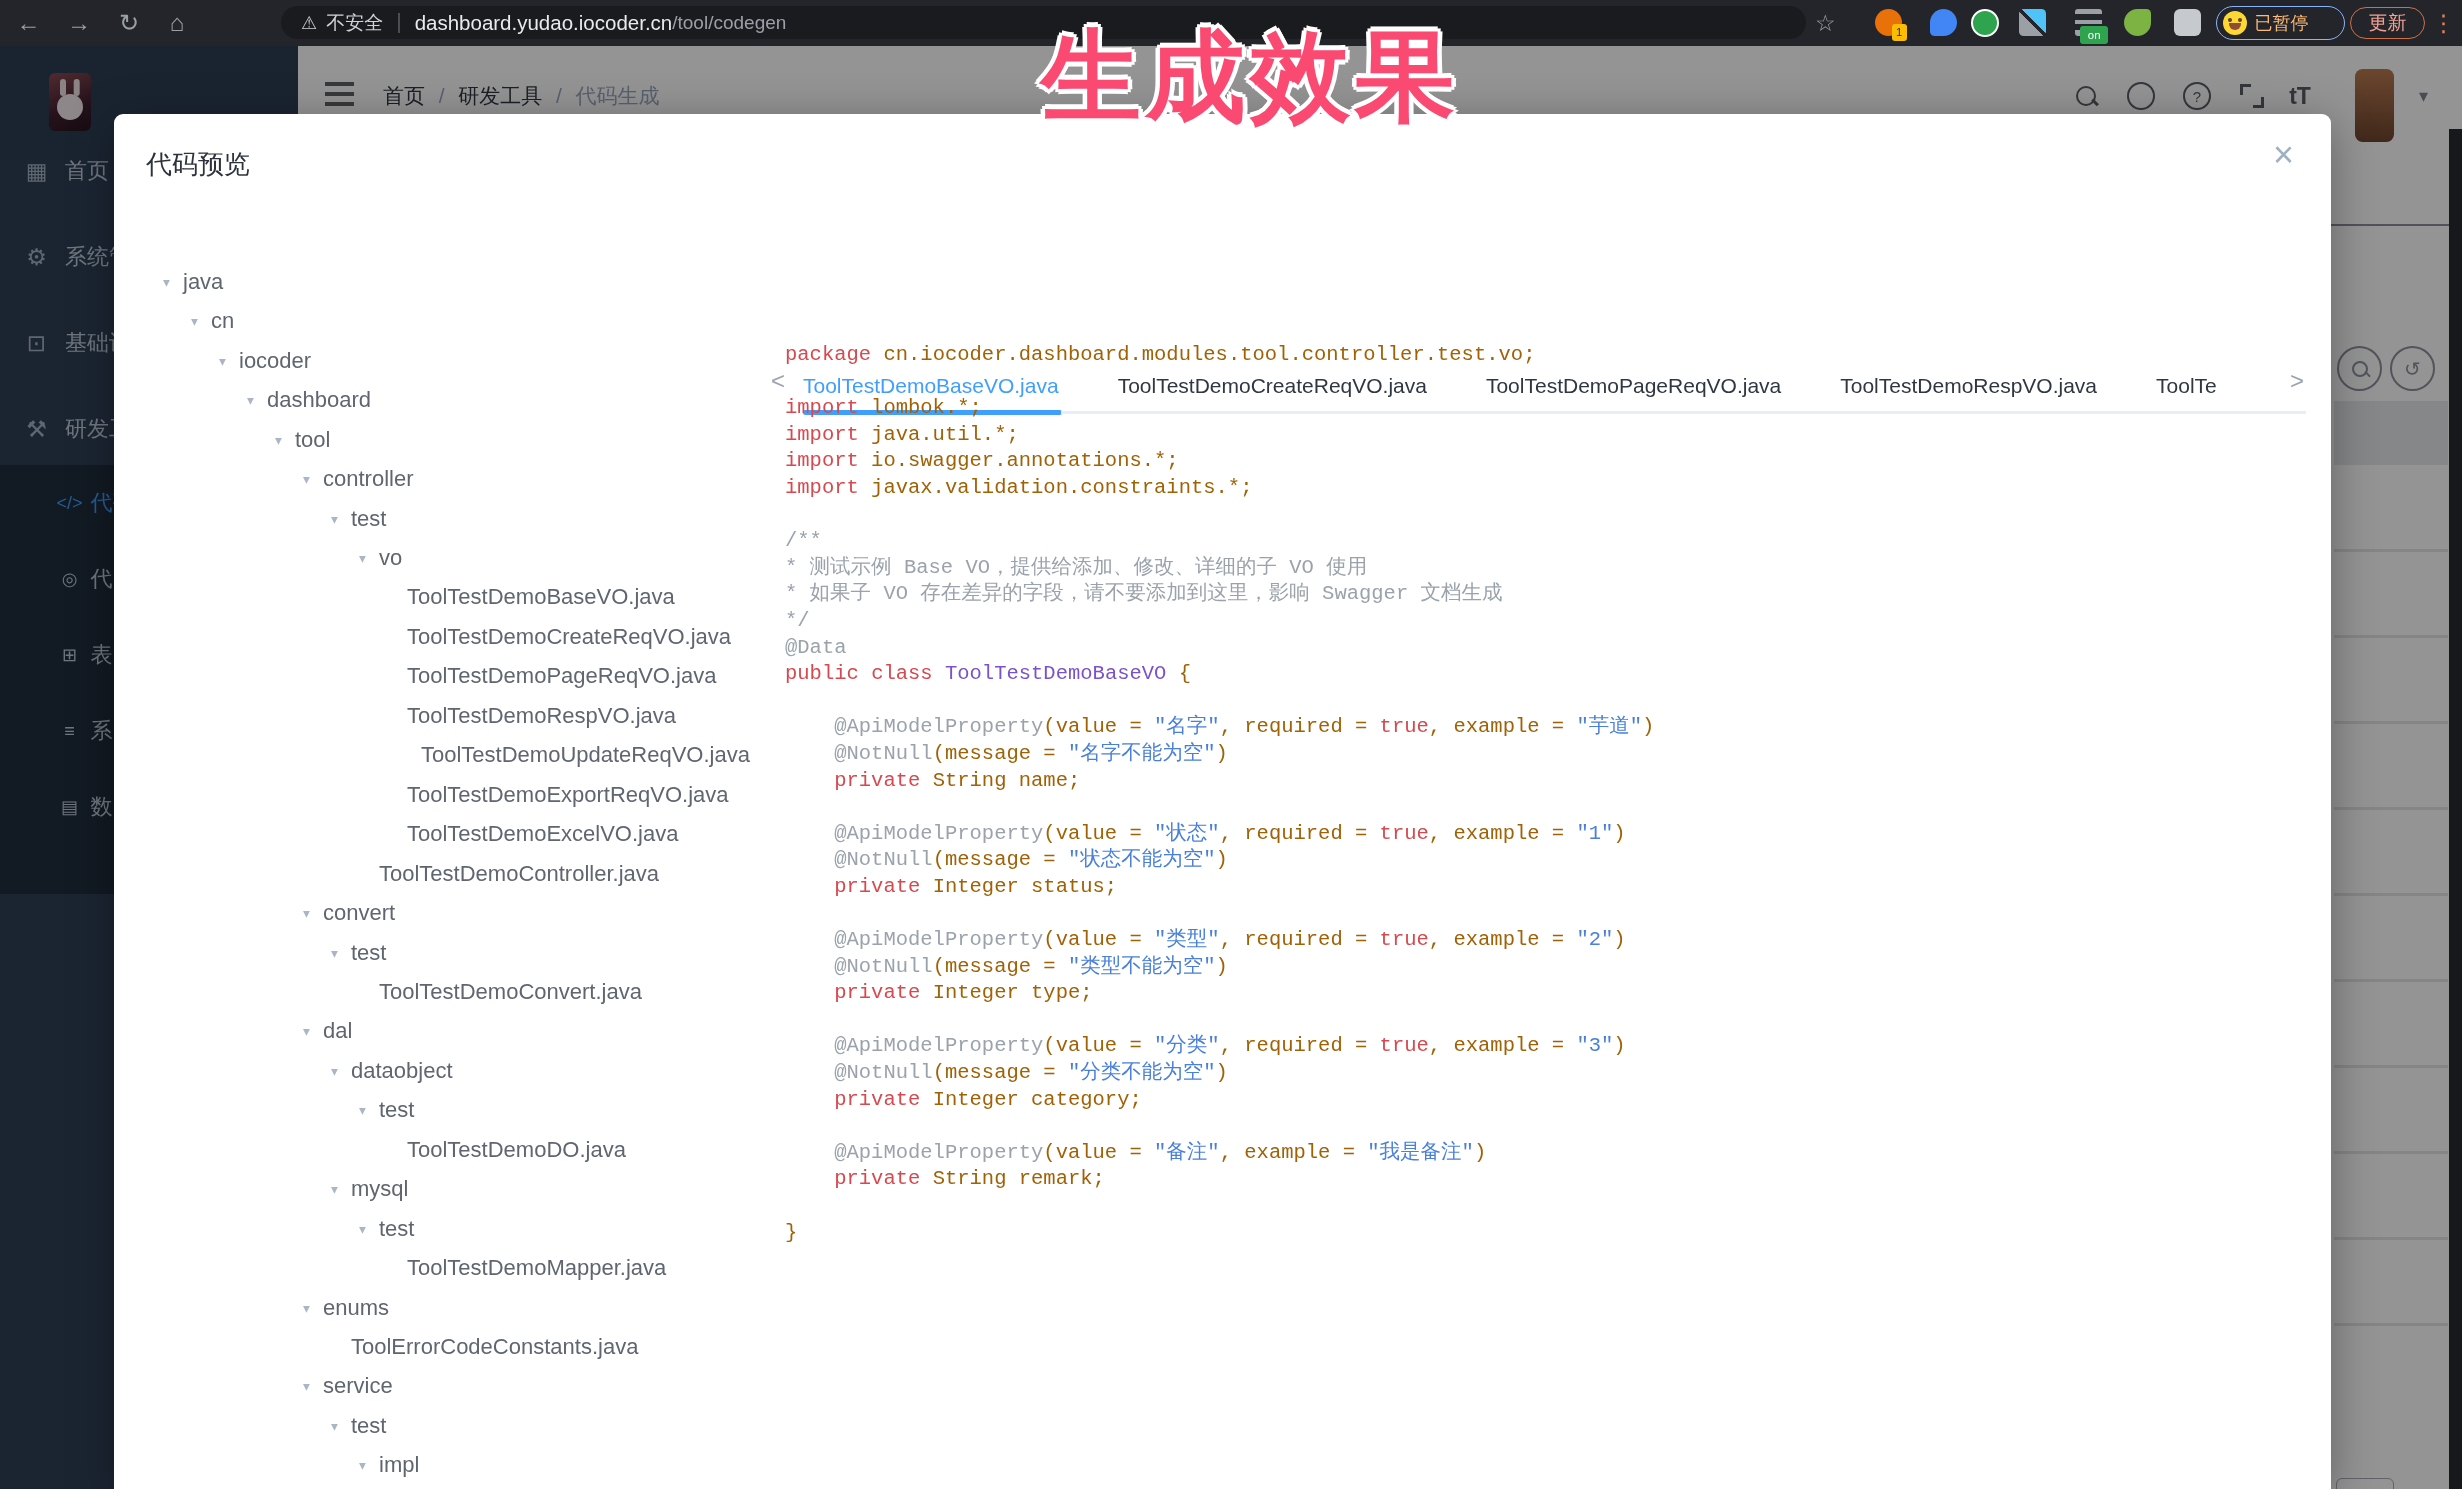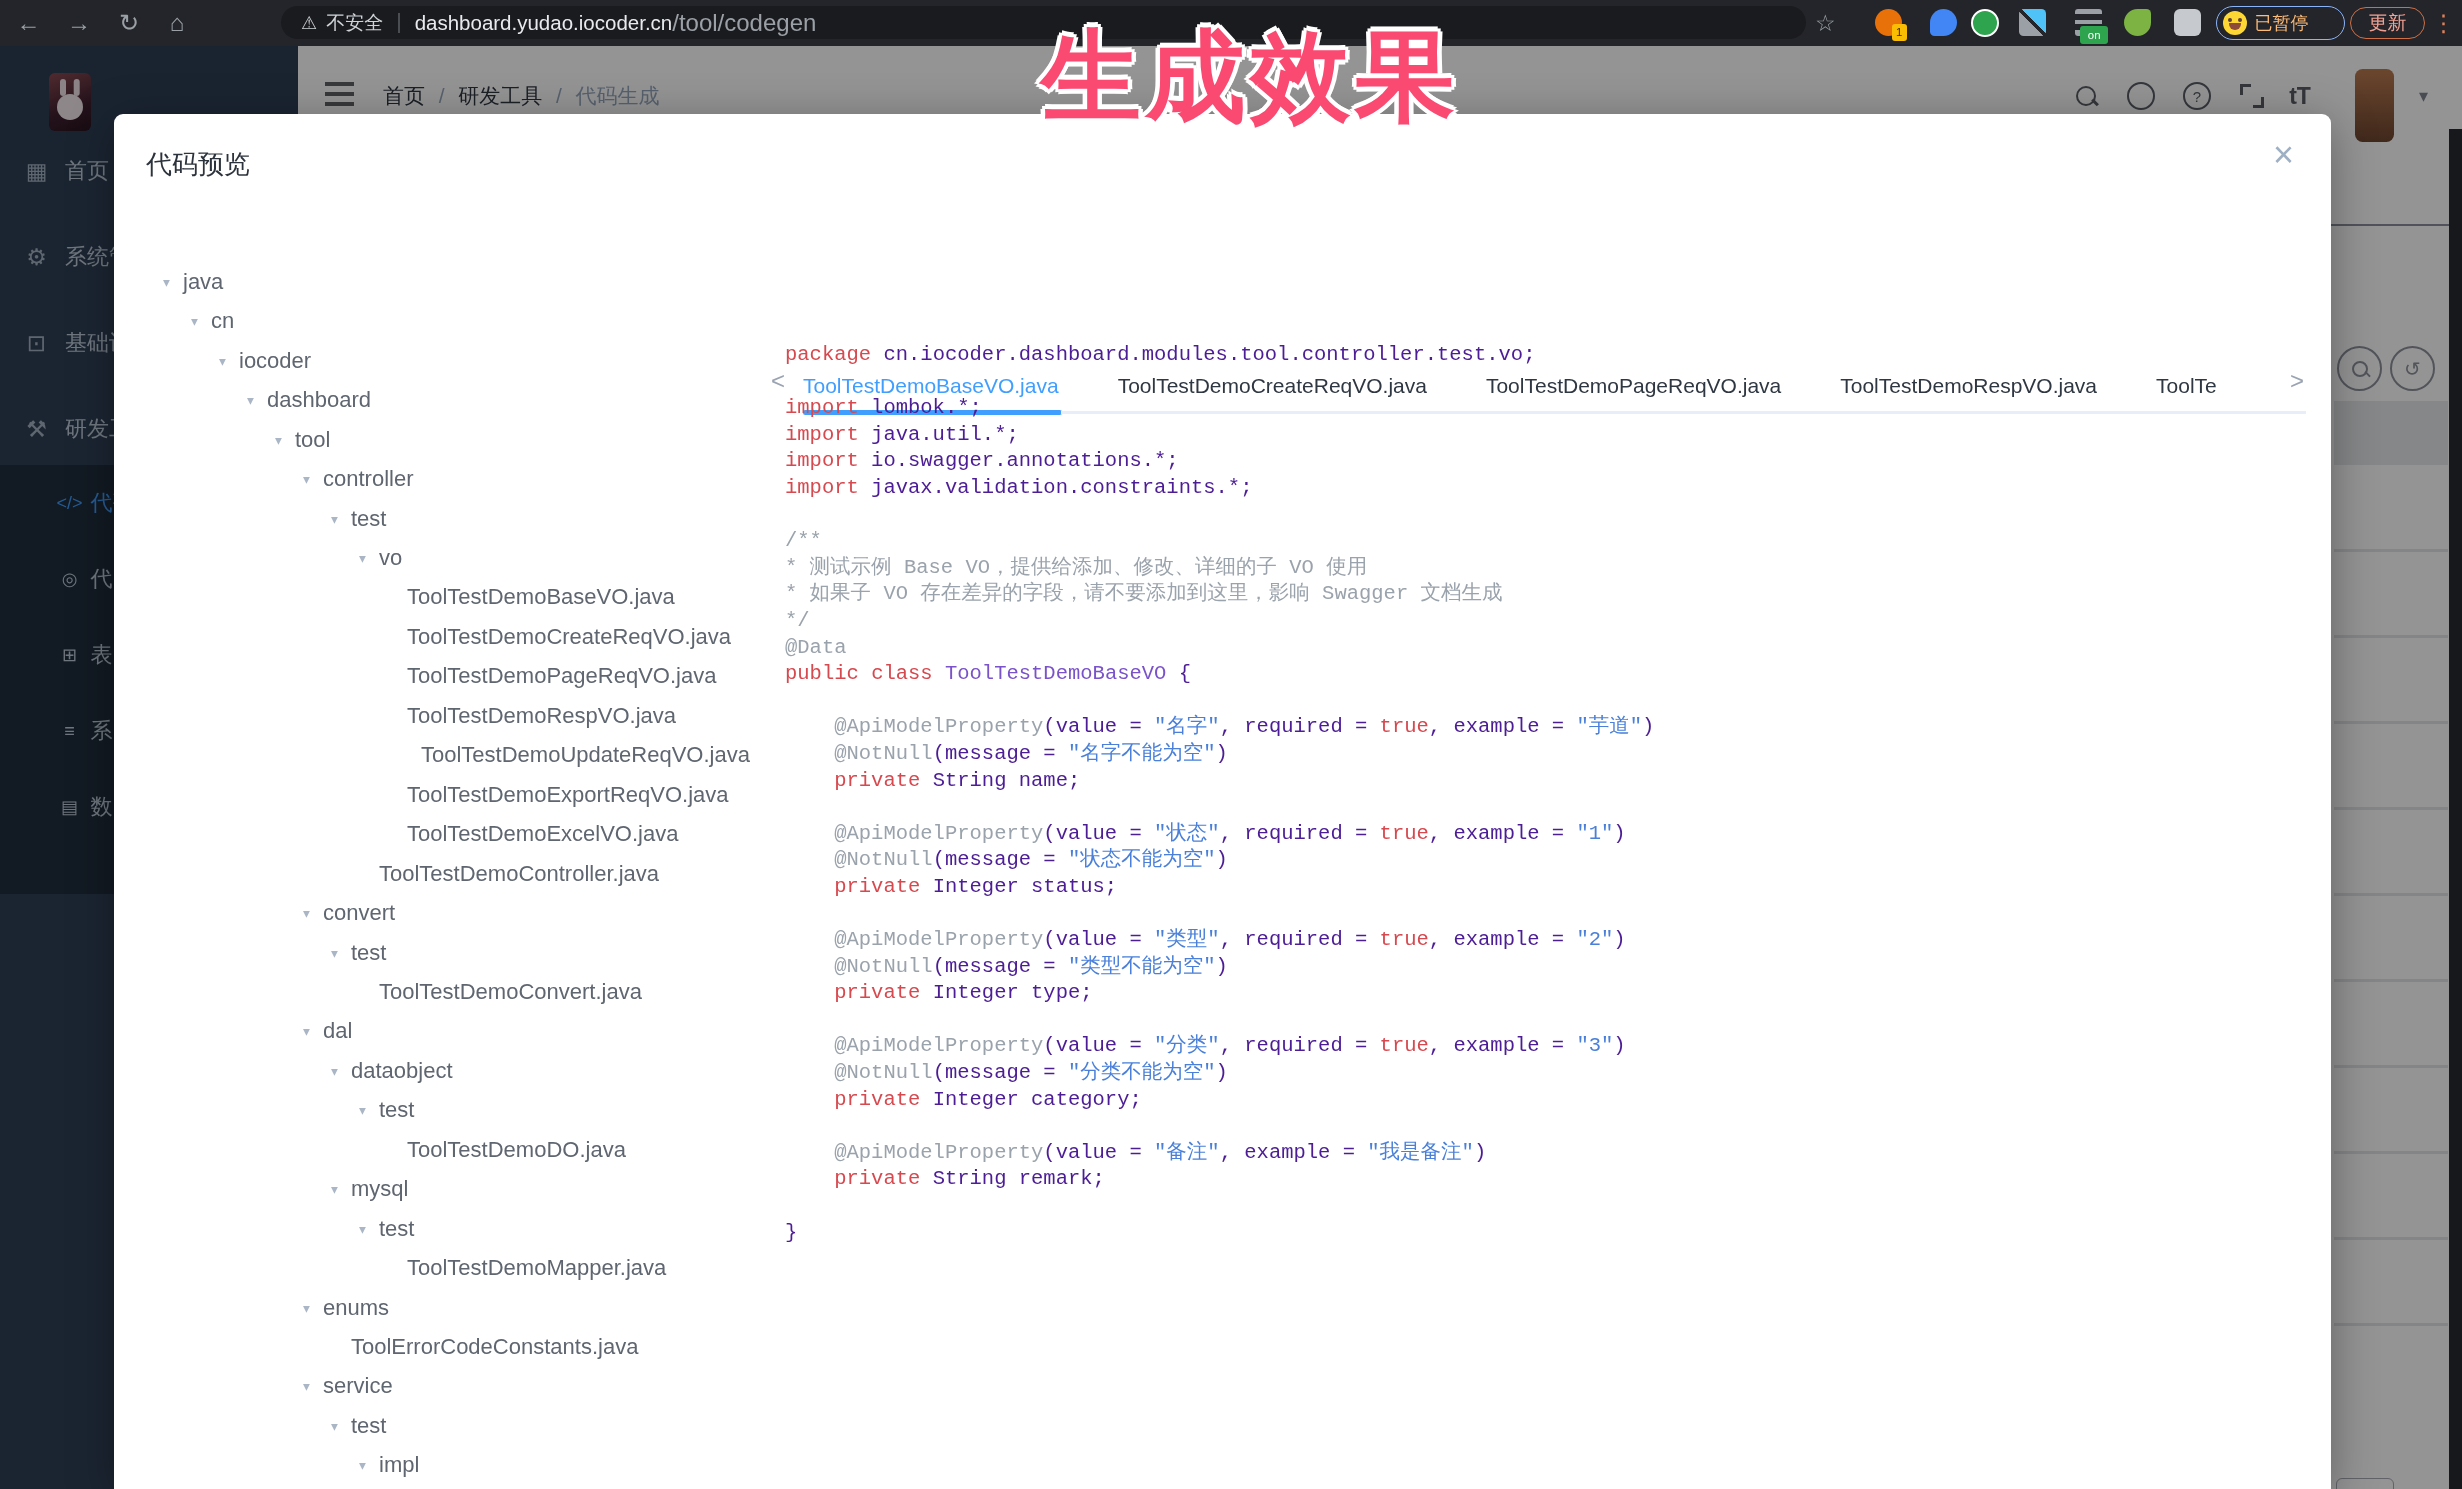--- a/index.html
+++ b/index.html
@@ -9,21 +9,21 @@
   
   .browser-bar{position:absolute;top:0;left:0;width:2462px;height:46px;background:#23252a;z-index:30;}
   .bnav{position:absolute;top:0;height:46px;width:42px;display:flex;align-items:center;justify-content:center;
         color:#9aa0a6;font-size:24px;}
   .url-pill{position:absolute;left:281px;top:6px;width:1525px;height:33px;border-radius:16.7px;background:#1a1b1f;
             display:flex;align-items:center;color:#e8eaed;}
   .warn{margin-left:20px;font-size:18px;color:#cfd2d6;}
   .sec-label{margin-left:9px;font-size:19px;color:#cfd2d6;text-align:right;}
   .url-div{width:1.5px;height:20px;background:#4a4d52;margin:0 15px;}
   .host{font-size:20.5px;color:#e8eaed;}
-  .path{font-size:24px;color:#9aa0a6;}
+  .path{font-size:19px;color:#9aa0a6;}
   .star{position:absolute;left:1815px;top:10px;font-size:23px;color:#9aa0a6;}
   .ext{position:absolute;top:9px;width:27px;height:27px;border-radius:50%;}
   .badge{position:absolute;right:-4.6px;bottom:-4.6px;width:15px;height:16.7px;background:#fbbc04;color:#3c2f00;
          font-size:11.4px;border-radius:3px;display:flex;align-items:center;justify-content:center;}
   .badge-on{position:absolute;right:-6px;bottom:-7.6px;min-width:23px;height:18px;background:#2ea44f;color:#fff;
          font-size:11.4px;border-radius:3px;display:flex;align-items:center;justify-content:center;padding:0 2.3px;}
   .pause-pill{position:absolute;left:2216px;top:6px;width:121px;height:32px;border:1.5px solid #8ab4f8;border-radius:18px;
               display:flex;align-items:center;gap:7.6px;padding-left:6px;}
   .emoji{width:24px;height:24px;border-radius:50%;background:#fdd835;position:relative;flex:0 0 auto;}
   .emoji::before{content:"";position:absolute;left:5.3px;top:6.8px;width:3.8px;height:3.8px;border-radius:50%;
@@ -106,21 +106,21 @@
   .tab.active{color:#409eff;}
   .tab-bar-active{position:absolute;left:689px;top:296px;height:4.6px;background:#409eff;border-radius:2.3px;}
   .tab-line{position:absolute;top:297px;height:3px;background:#e7eef9;}
   .code{position:absolute;left:671px;top:228px;right:21px;margin:0;
         font-family:"Liberation Mono",monospace;font-size:20.5px;line-height:26.6px;color:#33373c;white-space:pre;}
   .tk-k{color:#d6494f;}
   .tk-ti{color:#7a52c9;}
   .tk-s{color:#4a80d9;}
   .tk-m{color:#9aa2ab;}
   .tk-c{color:#9aa2ab;}
-  .tk-p{color:#4c1d95;}
+  .tk-p{color:#a16207;}
 
   .annotation{position:absolute;left:1041px;top:10.6px;z-index:100;font-size:100px;font-weight:bold;
       letter-spacing:4.6px;color:#fa4a72;white-space:nowrap;
       text-shadow:-4.6px 0 0 #fff,4.6px 0 0 #fff,0 -4.6px 0 #fff,0 4.6px 0 #fff,
                   -3px -3px 0 #fff,3px -3px 0 #fff,-3px 3px 0 #fff,3px 3px 0 #fff;}
 </style>
 </head>
 <body>
 
 <div class="browser-bar">

